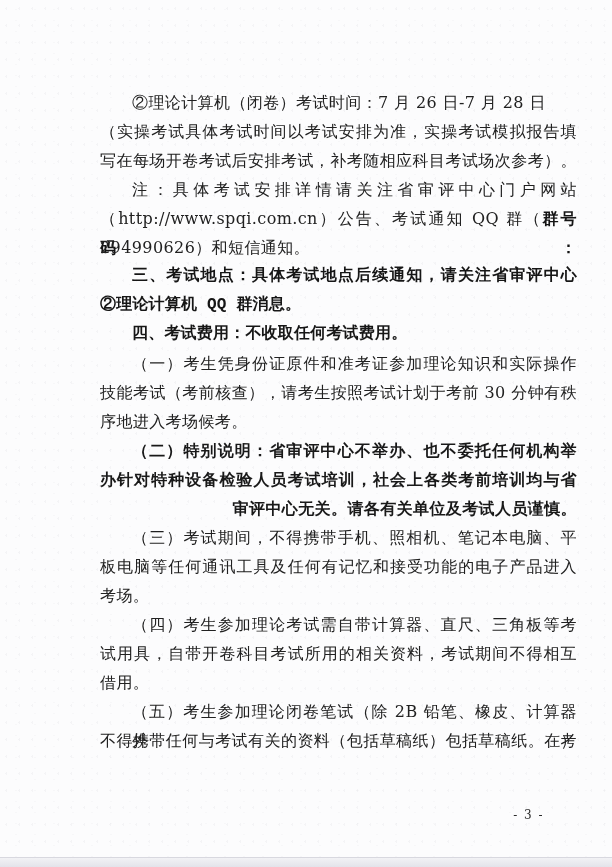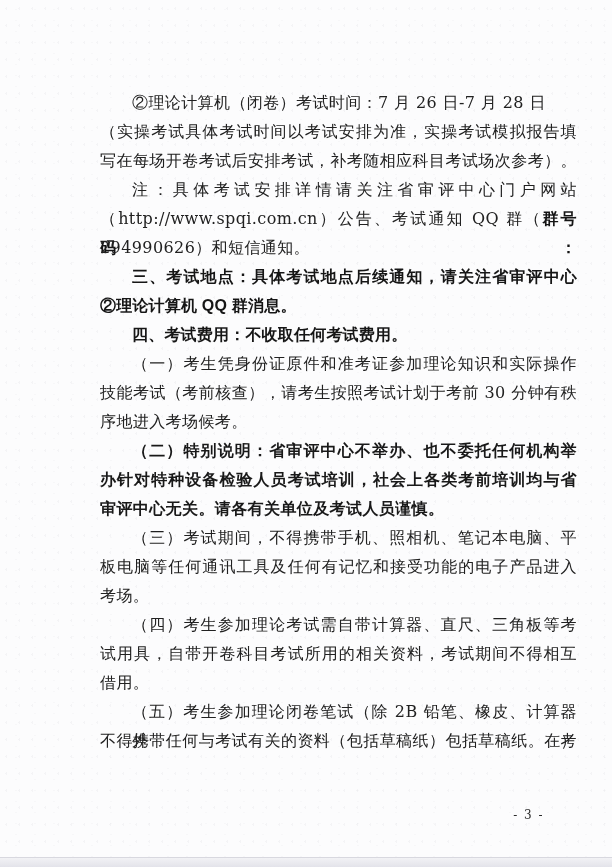--- a/index.html
+++ b/index.html
@@ -28,28 +28,29 @@
     height: 29px;
     line-height: 29px;
     font-size: 16px;
     letter-spacing: 0.4px;
     white-space: normal;
     overflow: visible;
   }
   .line.indent { padding-left: 32px; }
   .line.stretch { text-align: justify; text-align-last: justify; }
   .line.style-heading {
-    font-family: Liberation Sans, sans-serif;
+    font-family: Liberation Mono, monospace;
     font-weight: 700;
     color: #161616;
     letter-spacing: 0.2px;
   }
   .line.style-emphasis {
     font-weight: 700;
     color: #191919;
+    text-align: right;
   }
   .seg-bold { font-weight: 700; color: #141414; }
   .pagenum {
     position: absolute;
     top: 806px;
     right: 68px;
     font-size: 12px;
     line-height: 18px;
     letter-spacing: 1.5px;
     color: #2b2b2b;

